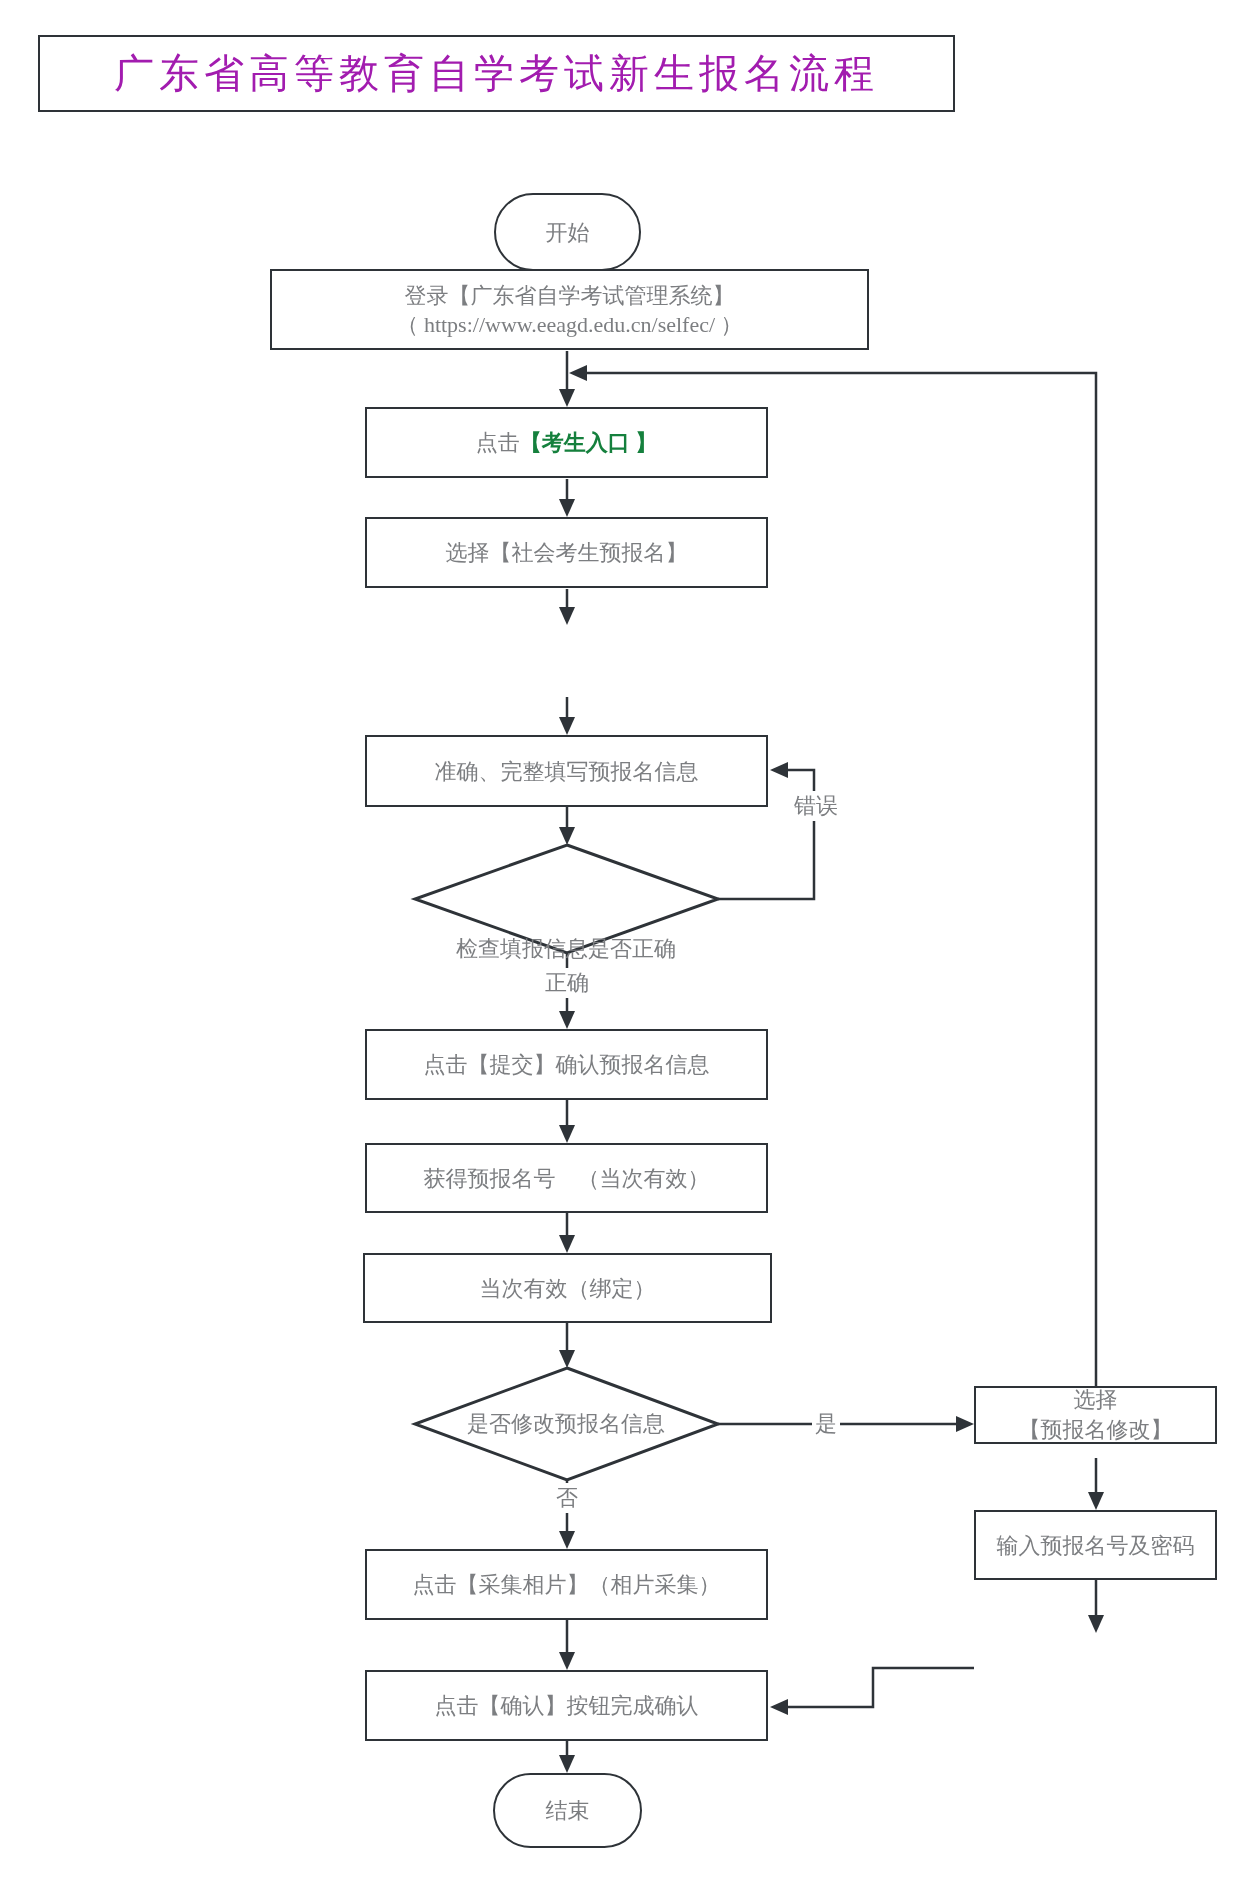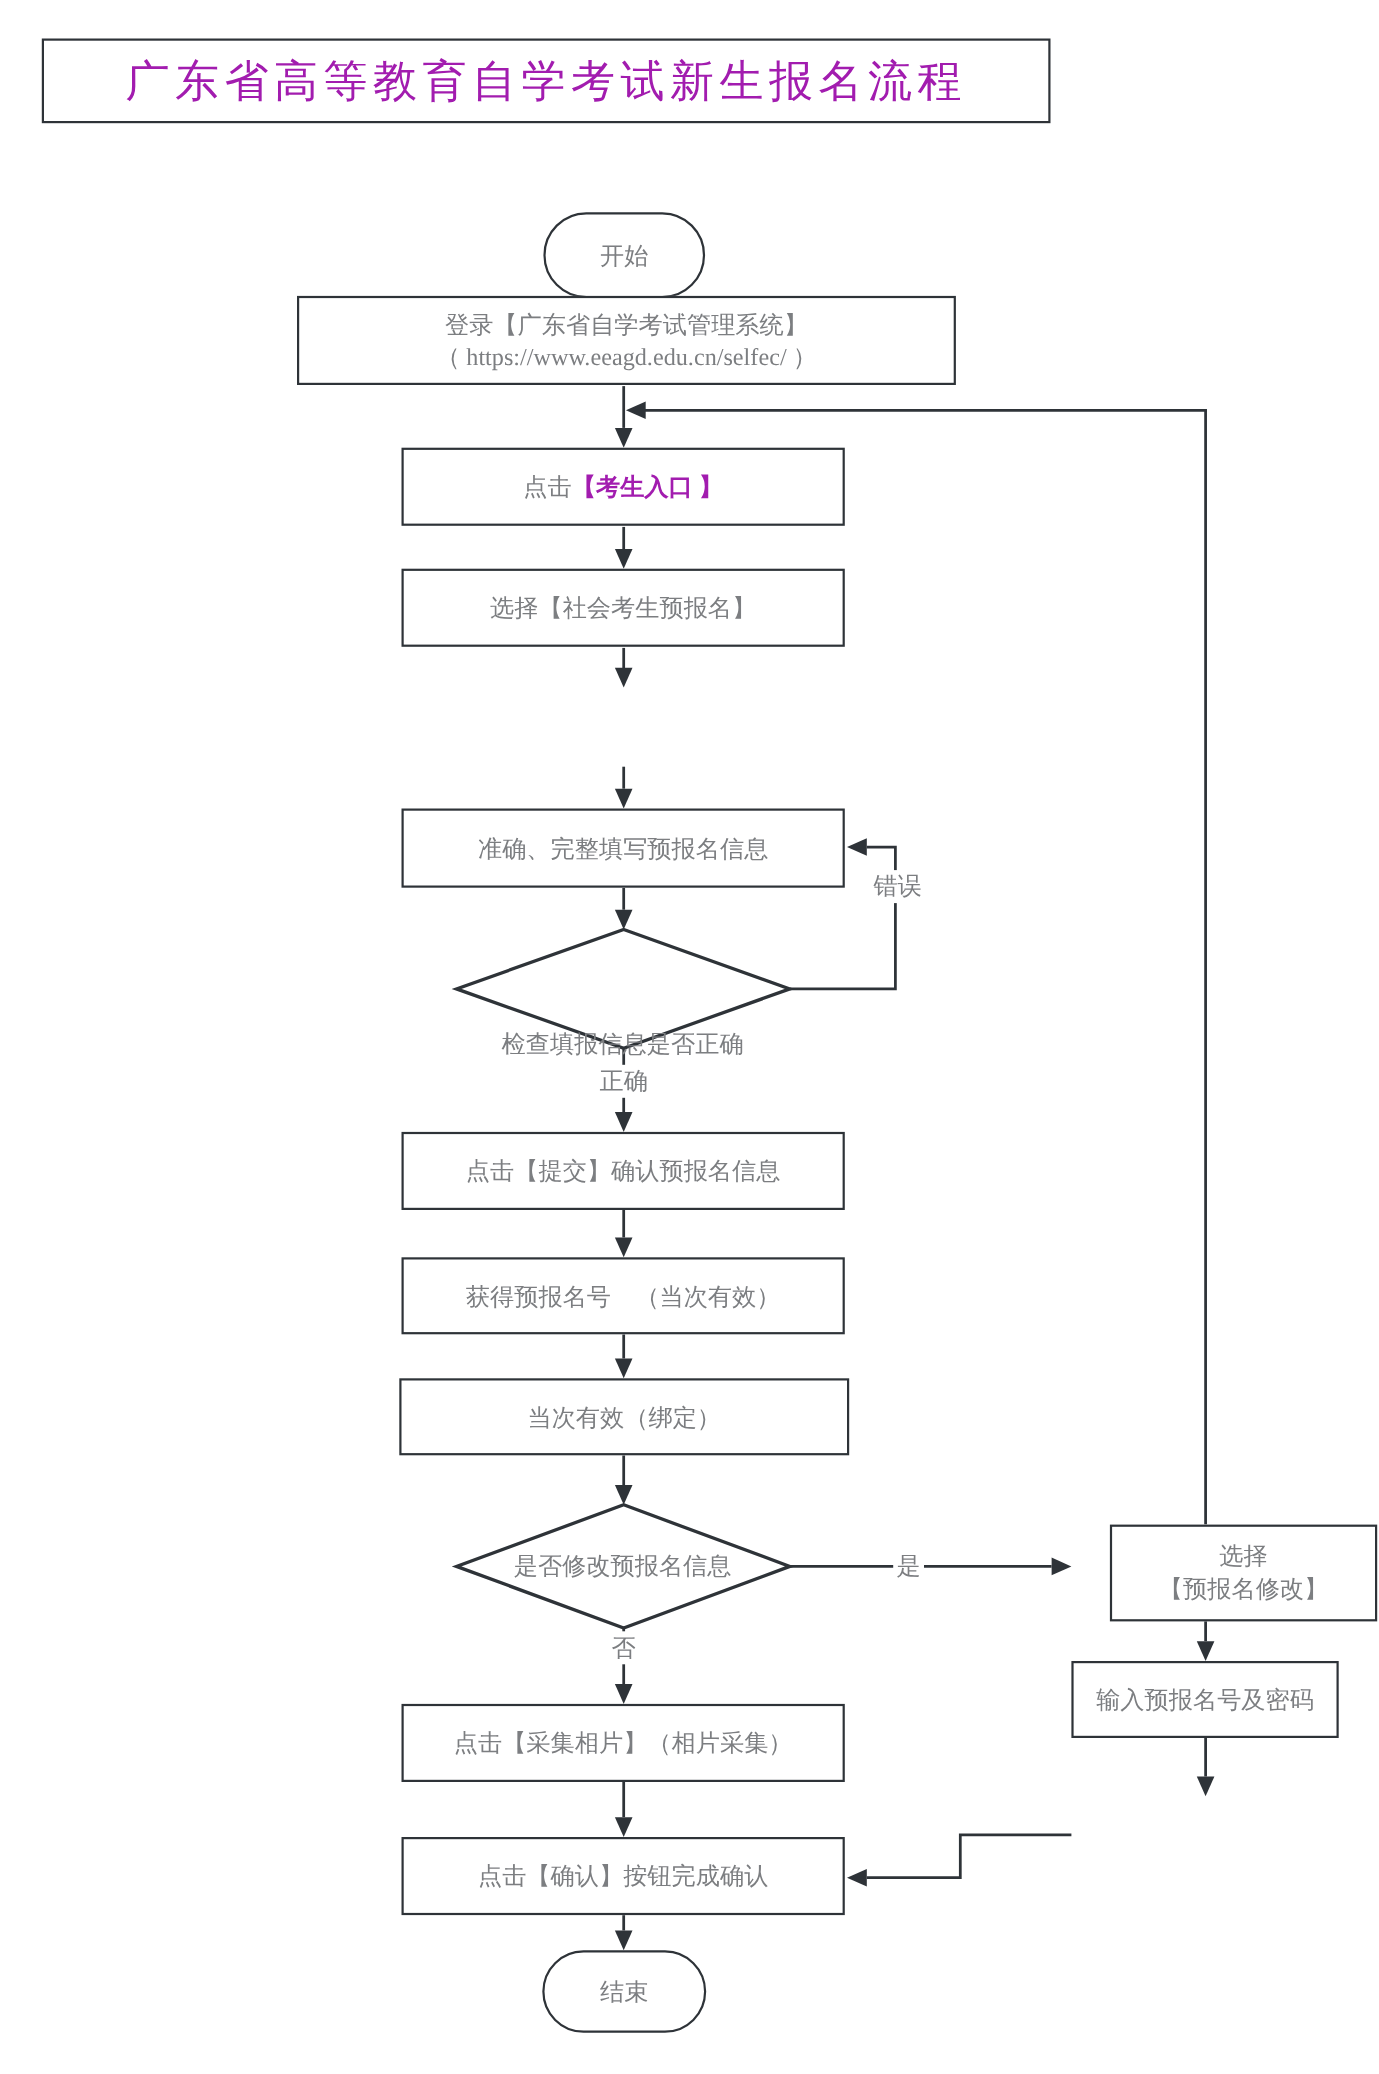--- a/index.html
+++ b/index.html
@@ -22,21 +22,21 @@
     color:#a21caf;font-size:40px;letter-spacing:5px;white-space:nowrap;
   }
   .diamond-text{
     position:absolute;z-index:3;transform:translate(-50%,-50%);
     color:#7c7e81;font-size:22px;white-space:nowrap;
   }
   .edge-label{
     position:absolute;z-index:3;transform:translate(-50%,-50%);
     background:#ffffff;padding:0 3px;color:#7c7e81;font-size:22px;white-space:nowrap;
   }
-  .bold-part{color:#a21caf;font-weight:bold;font-family:Liberation Serif, serif;}
+  .bold-part{color:#15803d;font-weight:bold;font-family:Liberation Serif, serif;}
 </style>
 </head>
 <body>
 
 <div class="canvas">
 
   <svg class="wires" width="1254" height="1885" viewBox="0 0 1254 1885">
     <g stroke="#2e3338" stroke-width="2.5" fill="none" stroke-linejoin="miter">
       <path d="M567 241 V252"></path>
       <path d="M567 351 V389"></path>
@@ -112,21 +112,21 @@
   <div class="node" style="left:363px;top:1253px;width:409px;height:70px;">当次有效（绑定）</div>
 
   <div class="diamond-text" style="left:566px;top:1424px;">是否修改预报名信息</div>
 
   <div class="node" style="left:365px;top:1549px;width:403px;height:71px;">点击【采集相片】（相片采集）</div>
 
   <div class="node" style="left:365px;top:1670px;width:403px;height:71px;">点击【确认】按钮完成确认</div>
 
   <div class="node oval" style="left:493px;top:1773px;width:149px;height:75px;">结束</div>
 
-  <div class="node" style="left:974px;top:1386px;width:243px;height:88px;line-height:30px;margin-left:35px;">
+  <div class="node" style="left:974px;top:1386px;width:243px;height:58px;line-height:30px;">
     <div>选择</div>
     <div>【预报名修改】</div>
   </div>
 
   <div class="node" style="left:974px;top:1510px;width:243px;height:70px;">输入预报名号及密码</div>
 
 
   <div class="edge-label" style="left:816px;top:806px;">错误</div>
   <div class="edge-label" style="left:567px;top:983px;">正确</div>
   <div class="edge-label" style="left:826px;top:1424px;">是</div>

